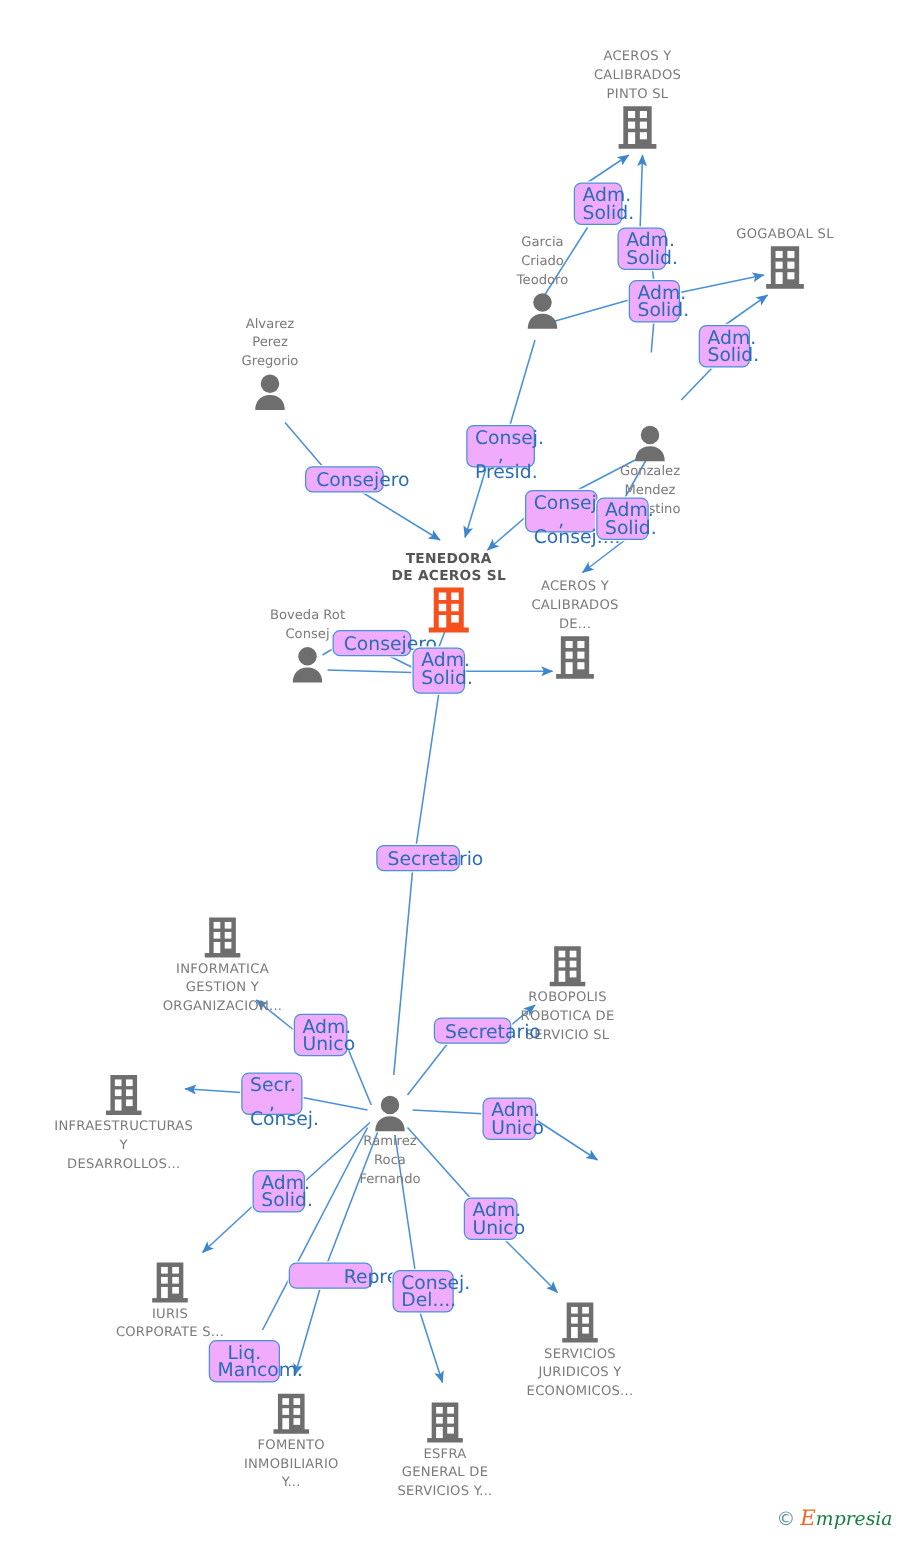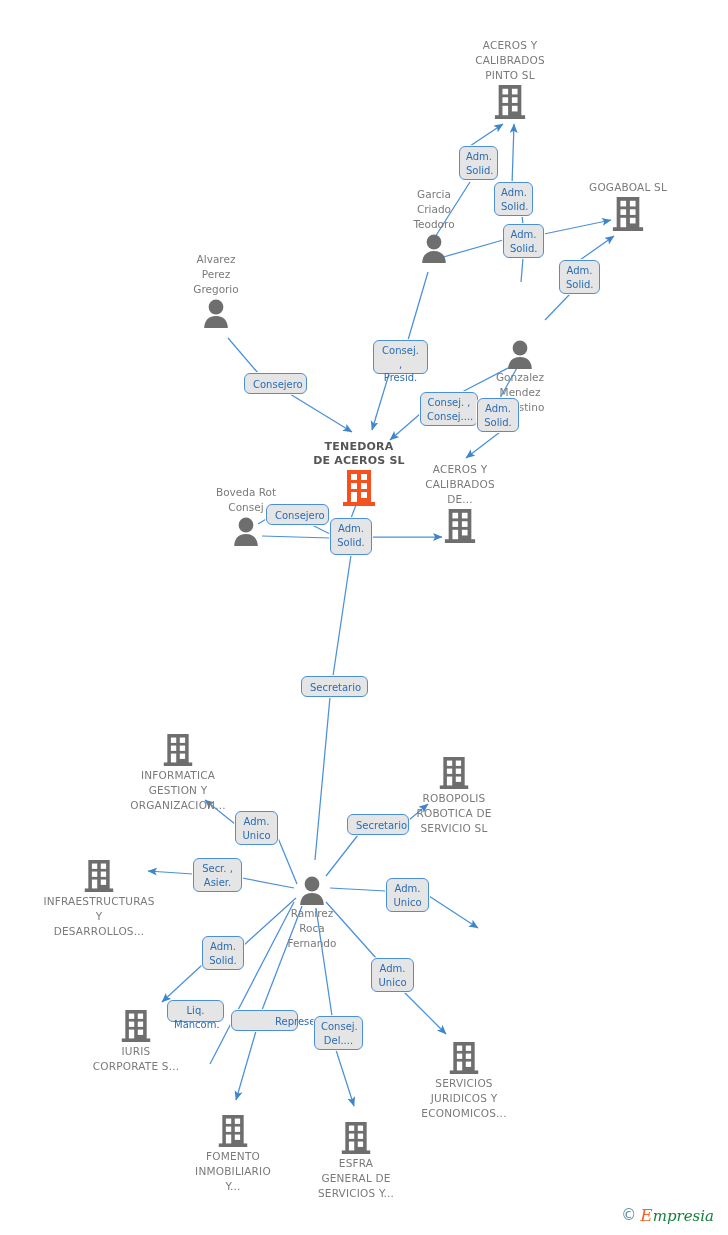--- a/index.html
+++ b/index.html
@@ -22,25 +22,25 @@
   .bld{display:block;margin:0 auto;}
 
   
   .person{width:120px;margin-left:-60px;text-align:center;}
   .person .cap{font-size:10.5px;line-height:15px;color:#7a7a7a;white-space:pre-line;}
   .prs{display:block;margin:0 auto;}
 
   
   .rel{
     position:absolute;
-    background:#e5e5e5;
+    background:#f0abfc;
     border:1.4px solid #4a90d9;
     border-radius:6px;
     color:#2a6db5;
-    font-size:10px;
+    font-size:15px;
     line-height:13.5px;
     text-align:center;
     padding:3px 6px;
     white-space:pre-line;
     box-shadow:0 0 0 1px rgba(255,255,255,.9);
     box-sizing:border-box;
   }
   .rel.one{padding:4px 8px;}
 
   
@@ -387,31 +387,31 @@
   <div class="rel" style="left:477px;top:398px;width:42px;height:34px;">Adm.
 Solid.</div>
   <div class="rel one" style="left:266px;top:504px;width:63px;height:21px;">Consejero</div>
   <div class="rel" style="left:330px;top:518px;width:42px;height:37px;">Adm.
 Solid.</div>
   <div class="rel one" style="left:301px;top:676px;width:67px;height:21px;">Secretario</div>
   <div class="rel" style="left:235px;top:811px;width:43px;height:34px;">Adm.
 Unico</div>
   <div class="rel one" style="left:347px;top:814px;width:62px;height:21px;">Secretario</div>
   <div class="rel" style="left:193px;top:858px;width:49px;height:34px;">Secr. ,
-Asier.</div>
+Consej.</div>
   <div class="rel" style="left:386px;top:878px;width:43px;height:34px;">Adm.
 Unico</div>
   <div class="rel" style="left:202px;top:936px;width:42px;height:34px;">Adm.
 Solid.</div>
   <div class="rel" style="left:371px;top:958px;width:43px;height:34px;">Adm.
 Unico</div>
   <div class="rel one" style="left:231px;top:1010px;width:67px;height:21px;padding-left:43px;">Represent.</div>
   <div class="rel" style="left:314px;top:1016px;width:49px;height:34px;">Consej.
 Del....</div>
-  <div class="rel" style="left:167px;top:1000px;width:57px;height:22px;">Liq.
+  <div class="rel" style="left:167px;top:1072px;width:57px;height:34px;">Liq.
 Mancom.</div>
 
   <div id="wm">
     <span class="c">©</span>
     <span><span class="e">E</span><span class="rest">mpresia</span></span>
   </div>
 
 </div>
 
 </body></html>

